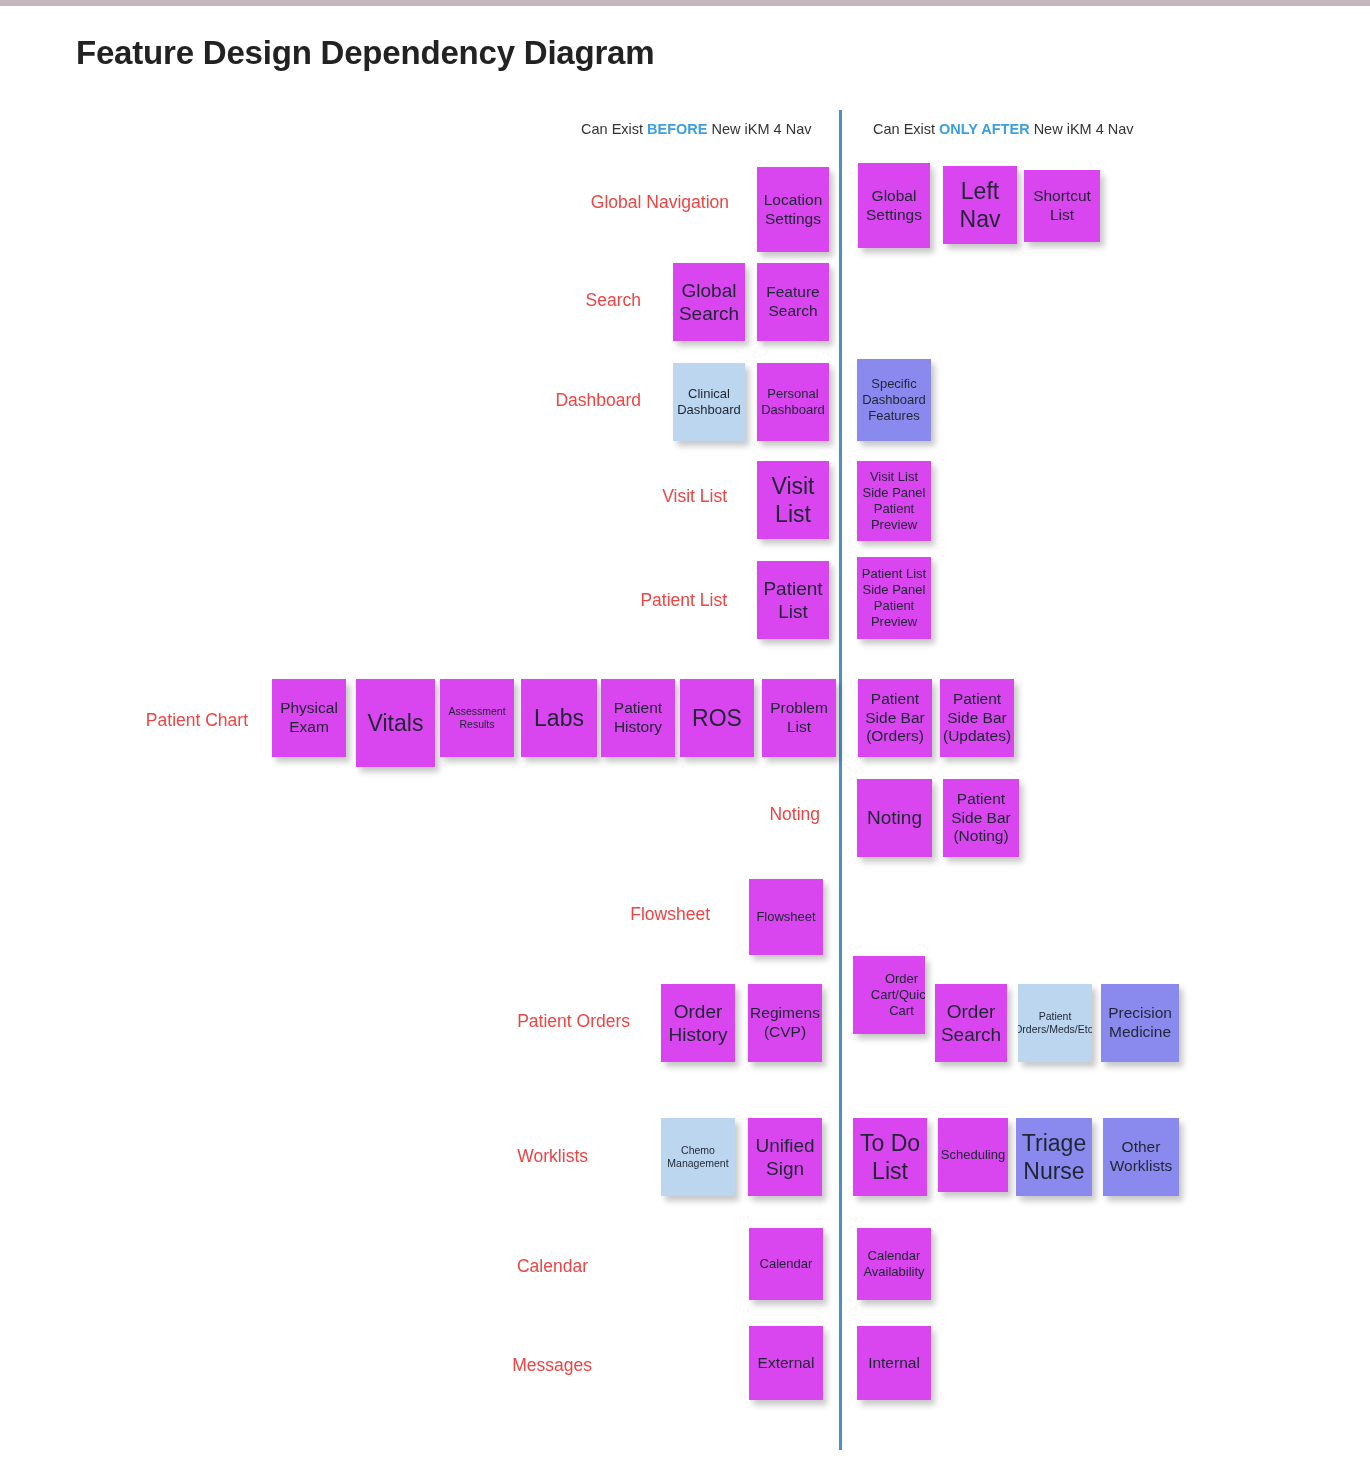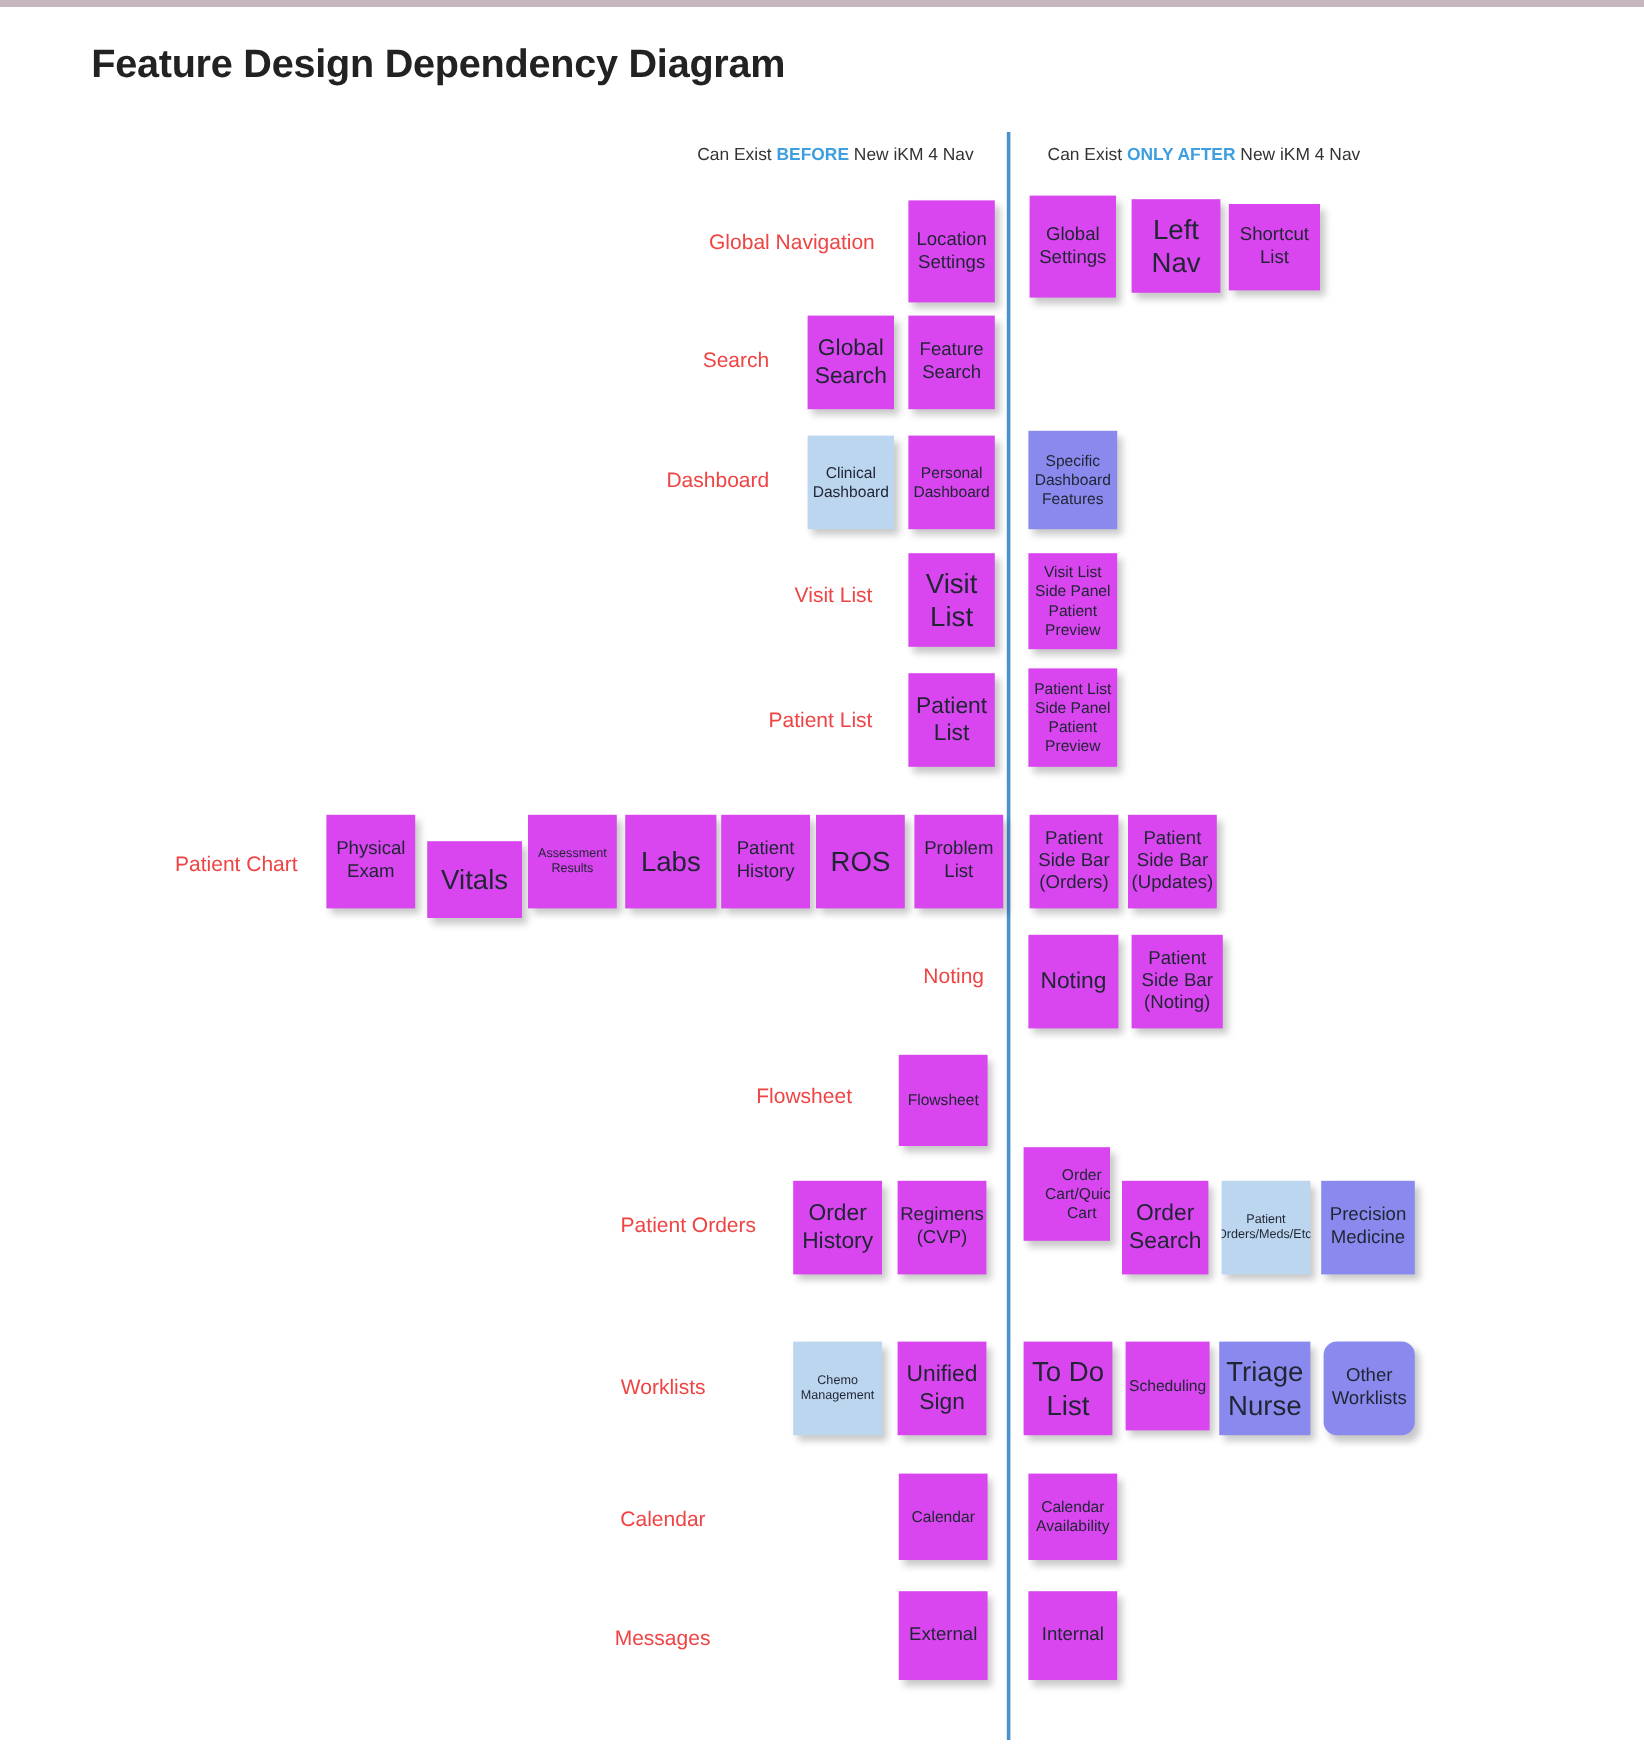--- a/index.html
+++ b/index.html
@@ -127,21 +127,21 @@
       <div class="card fs-s" style="left: 757px; top: 357px; width: 72px; height: 78px;">Personal Dashboard</div>
       <div class="card fs-s purple" style="left: 857px; top: 353px; width: 74px; height: 82px;">Specific Dashboard Features</div>
       <div class="row-label" style="top: 490px; left: 0px; width: 727px;">Visit List</div>
       <div class="card fs-xl" style="left: 757px; top: 455px; width: 72px; height: 78px;">Visit List</div>
       <div class="card fs-s" style="left: 857px; top: 455px; width: 74px; height: 80px;">Visit List Side Panel Patient Preview</div>
       <div class="row-label" style="top: 594px; left: 0px; width: 727px;">Patient List</div>
       <div class="card fs-l" style="left: 757px; top: 555px; width: 72px; height: 78px;">Patient List</div>
       <div class="card fs-s" style="left: 857px; top: 551px; width: 74px; height: 82px;">Patient List Side Panel Patient Preview</div>
       <div class="row-label" style="top: 714px; left: 0px; width: 248px;">Patient Chart</div>
       <div class="card fs-m" style="left: 272px; top: 673px; width: 74px; height: 78px;">Physical Exam</div>
-      <div class="card fs-xl" style="left: 356px; top: 695px; width: 79px; height: 64px;">Vitals</div>
+      <div class="card fs-xl" style="left: 356px; top: 673px; width: 79px; height: 88px;">Vitals</div>
       <div class="card fs-xs" style="left: 440px; top: 673px; width: 74px; height: 78px;">Assessment Results</div>
       <div class="card fs-xl" style="left: 521px; top: 673px; width: 76px; height: 78px;">Labs</div>
       <div class="card fs-m" style="left: 601px; top: 673px; width: 74px; height: 78px;">Patient History</div>
       <div class="card fs-xl" style="left: 680px; top: 673px; width: 74px; height: 78px;">ROS</div>
       <div class="card fs-m" style="left: 762px; top: 673px; width: 74px; height: 78px;">Problem List</div>
       <div class="card fs-m" style="left: 858px; top: 673px; width: 74px; height: 78px;">Patient Side Bar (Orders)</div>
       <div class="card fs-m" style="left: 940px; top: 673px; width: 74px; height: 78px;">Patient Side Bar (Updates)</div>
       <div class="row-label" style="top: 808px; left: 0px; width: 820px;">Noting</div>
       <div class="card fs-l" style="left: 857px; top: 773px; width: 75px; height: 78px;">Noting</div>
       <div class="card fs-m" style="left: 943px; top: 773px; width: 76px; height: 78px;">Patient Side Bar (Noting)</div>
@@ -153,21 +153,21 @@
       <div class="card fs-s" style="left: 853px; top: 950px; width: 72px; height: 78px; padding-left: 28px;">Order Cart/Quick Cart</div>
       <div class="card fs-l" style="left: 935px; top: 978px; width: 72px; height: 78px;">Order Search</div>
       <div class="card fs-xs lightest" style="left: 1018px; top: 978px; width: 74px; height: 78px;">Patient Orders/Meds/Etc.</div>
       <div class="card fs-m purple" style="left: 1101px; top: 978px; width: 78px; height: 78px;">Precision Medicine</div>
       <div class="row-label" style="top: 1150px; left: 0px; width: 588px;">Worklists</div>
       <div class="card fs-xs lightest" style="left: 661px; top: 1112px; width: 74px; height: 78px;">Chemo Management</div>
       <div class="card fs-l" style="left: 748px; top: 1112px; width: 74px; height: 78px;">Unified Sign</div>
       <div class="card fs-xl" style="left: 853px; top: 1112px; width: 74px; height: 78px;">To Do List</div>
       <div class="card fs-s" style="left: 938px; top: 1112px; width: 70px; height: 74px;">Scheduling</div>
       <div class="card fs-xl purple" style="left: 1016px; top: 1112px; width: 76px; height: 78px;">Triage Nurse</div>
-      <div class="card fs-m purple" style="left: 1103px; top: 1112px; width: 76px; height: 78px; border-radius: 11px;">Other Worklists</div>
+      <div class="card fs-m purple" style="left: 1103px; top: 1112px; width: 76px; height: 78px;">Other Worklists</div>
       <div class="row-label" style="top: 1260px; left: 0px; width: 588px;">Calendar</div>
       <div class="card fs-s" style="left: 749px; top: 1222px; width: 74px; height: 72px;">Calendar</div>
       <div class="card fs-s" style="left: 857px; top: 1222px; width: 74px; height: 72px;">Calendar Availability</div>
       <div class="row-label" style="top: 1359px; left: 0px; width: 592px;">Messages</div>
       <div class="card fs-m" style="left: 749px; top: 1320px; width: 74px; height: 74px;">External</div>
       <div class="card fs-m" style="left: 857px; top: 1320px; width: 74px; height: 74px;">Internal</div>
     </div>
 
 </div>
 

